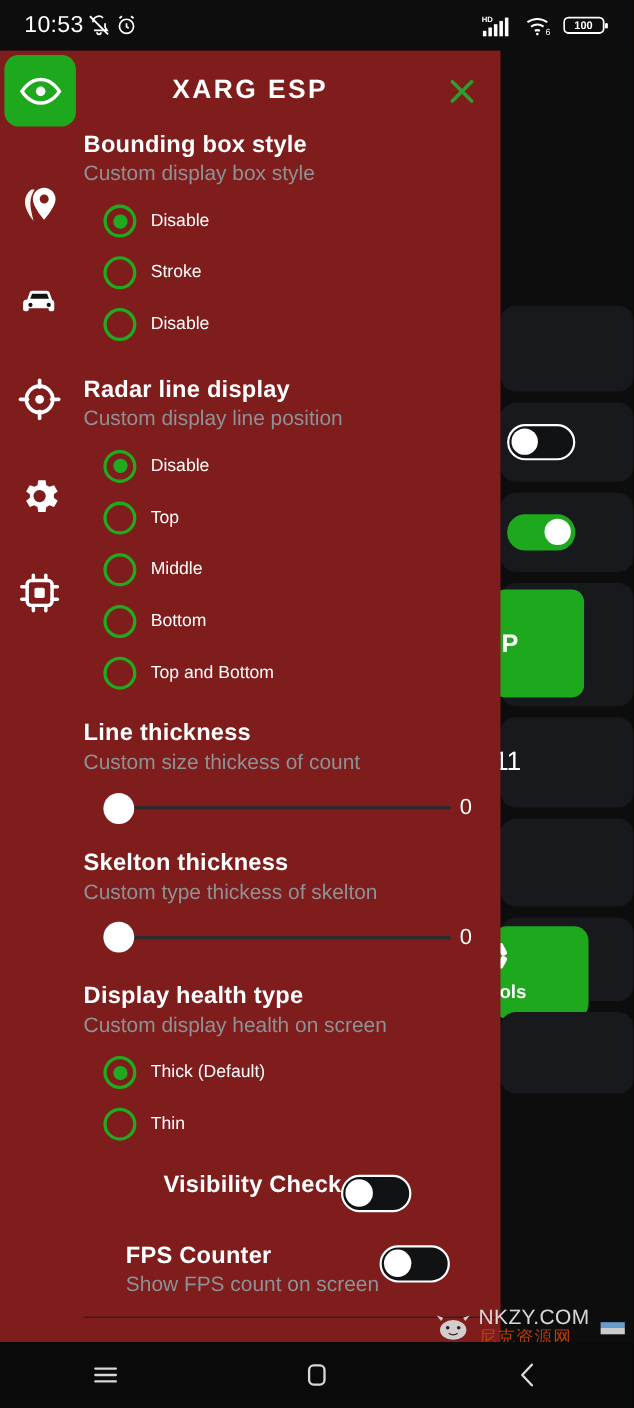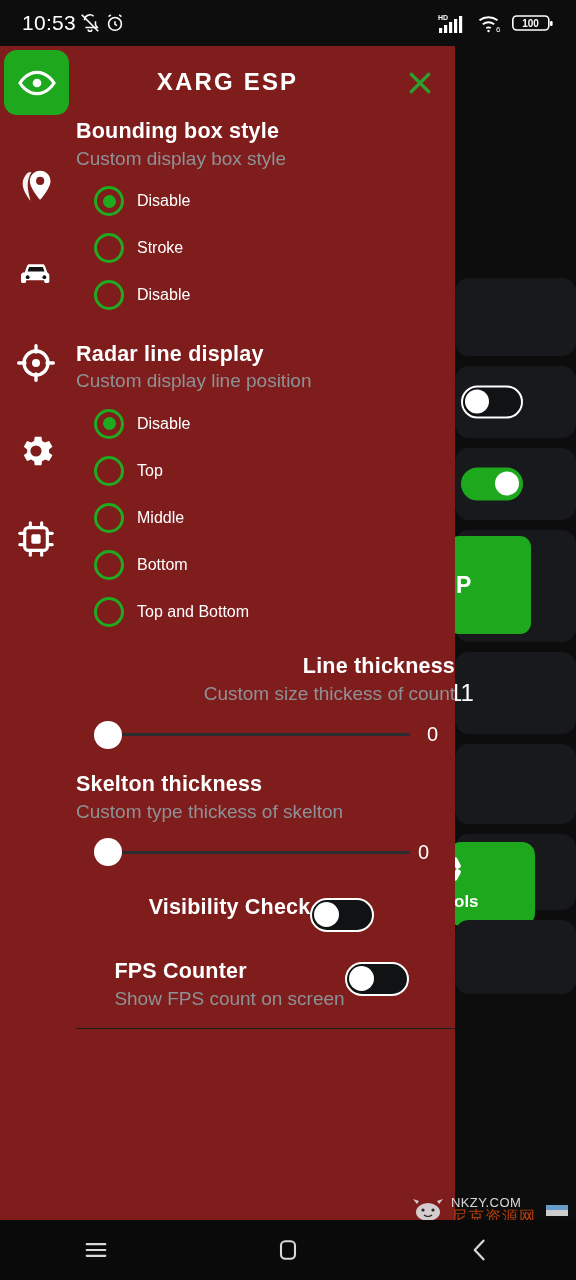--- a/index.html
+++ b/index.html
@@ -191,21 +191,21 @@
     height:1px; background:#1d1f22; margin:16px 0 0 0;
   }
 
   
   #watermark {
     position:absolute; right:8px; bottom:54px;
     display:flex; align-items:center; gap:6px; z-index:70;
     opacity:.92;
   }
   .wm-text { display:flex; flex-direction:column; line-height:1.05; }
-  .wm-l1 { color:#e8e8e8; font-size:13px; letter-spacing:.4px; }
+  .wm-l1 { color:#e8e8e8; font-size:19px; letter-spacing:.4px; }
   .wm-l2 { color:#c2410c; font-size:16px; letter-spacing:1px; }
   .wm-flag {
     width:22px; height:11px;
     background:linear-gradient(180deg,#6fa8dc 0 50%,#dddddd 50% 100%);
     display:inline-block; margin-left:4px; vertical-align:middle;
   }
 
   
   #navbar {
     position:absolute; left:0; bottom:0; width:576px; height:60px;
@@ -394,21 +394,21 @@
             <span class="radio"></span>
             <span class="radio-label">Bottom</span>
           </div>
           <div class="radio-row">
             <span class="radio"></span>
             <span class="radio-label">Top and Bottom</span>
           </div>
         </div>
       </div>
 
-      <div class="sec" style="margin-top:18px;text-align:right;">
+      <div class="sec" style="margin-top:18px;">
         <div class="sec-title">Line thickness</div>
         <div class="sec-sub">Custom size thickess of count</div>
         <div class="slider-row">
           <div class="slider-track">
             <div class="slider-line"></div>
             <div class="slider-thumb"></div>
           </div>
           <div class="slider-val">0</div>
         </div>
       </div>
@@ -418,20 +418,34 @@
         <div class="sec-sub">Custom type thickess of skelton</div>
         <div class="slider-row">
           <div class="slider-track">
             <div class="slider-line"></div>
             <div class="slider-thumb"></div>
           </div>
           <div class="slider-val">0</div>
         </div>
       </div>
 
+      <div class="sec" style="margin-top:16px;">
+        <div class="sec-title">Display health type</div>
+        <div class="sec-sub">Custom display health on screen</div>
+        <div class="radios">
+          <div class="radio-row">
+            <span class="radio on"></span>
+            <span class="radio-label">Thick (Default)</span>
+          </div>
+          <div class="radio-row">
+            <span class="radio"></span>
+            <span class="radio-label">Thin</span>
+          </div>
+        </div>
+      </div>
 
       <div class="toggle-sec">
         <div class="toggle-texts">
           <div class="sec-title">Visibility Check</div>
         </div>
         <div class="tgl"></div>
       </div>
 
       <div class="toggle-sec" style="padding-top:18px;">
         <div class="toggle-texts">

